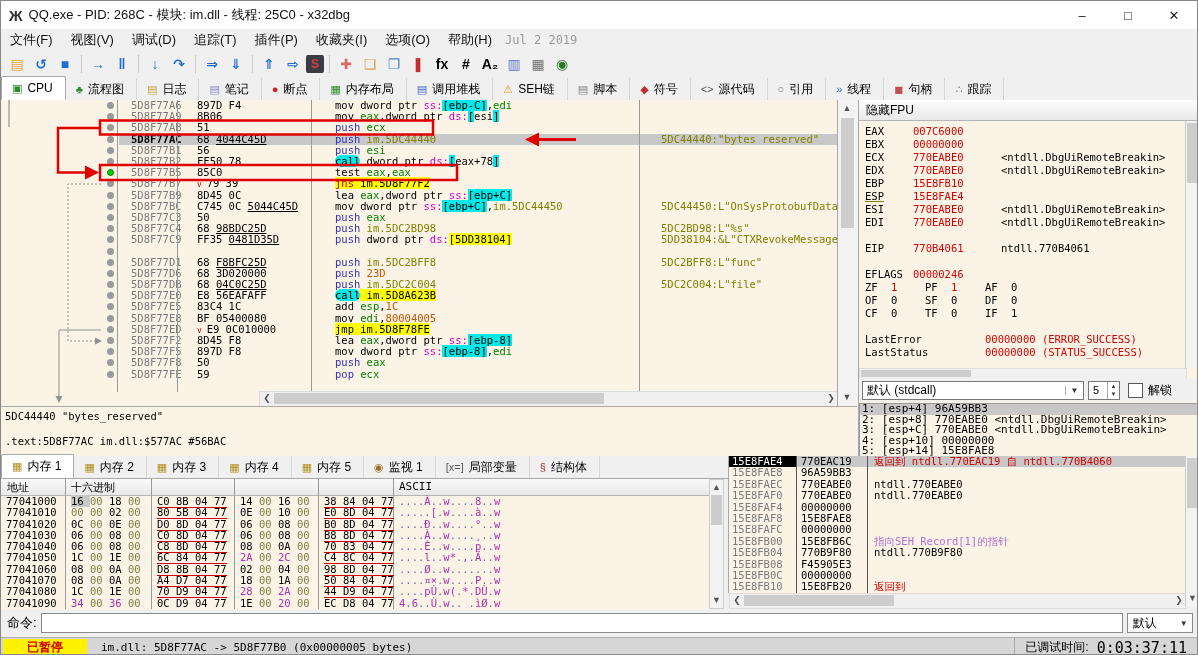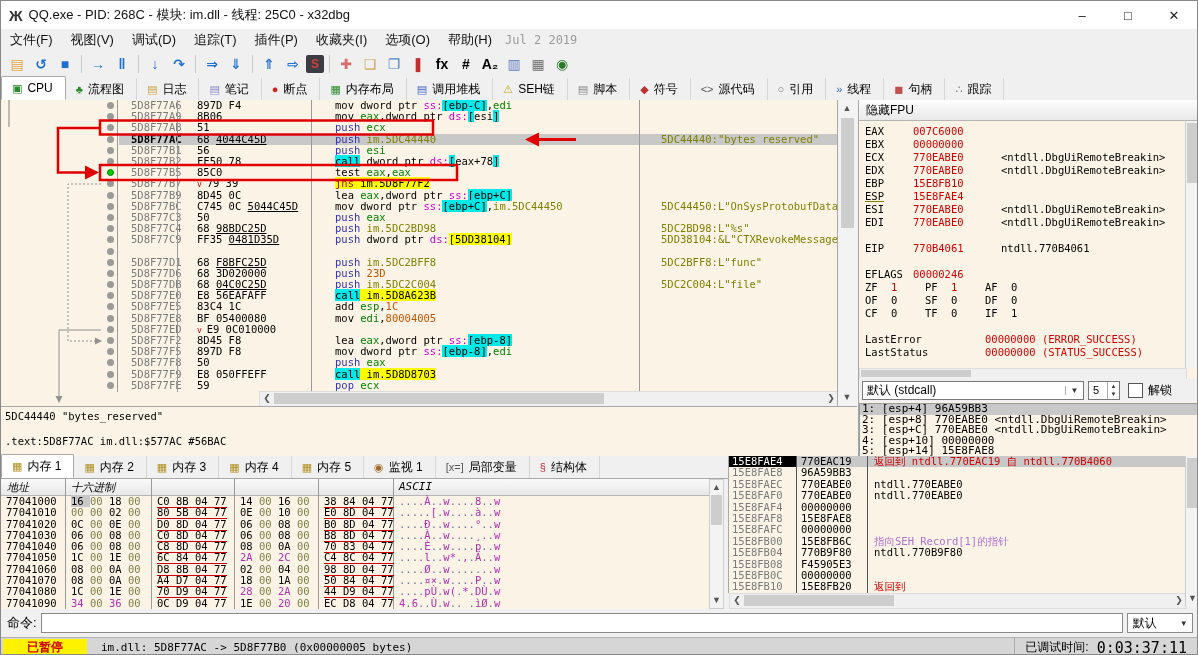--- a/index.html
+++ b/index.html
@@ -41,21 +41,21 @@
   .bytes{width:132px;flex:none;padding-left:8px;color:#000;}
   .ins{width:326px;flex:none;padding-left:6px;}
   .cmt{flex:1;color:#808000;overflow:hidden;}
   .tk-t,.tk-m{color:#000;}
   .tk-p{color:#3333bb;}
   .tk-r{color:#008000;}
   .tk-s{color:#cc00cc;}
   .tk-n{color:#c25400;}
   .tk-a{color:#808000;}
   .tk-u{color:#000;text-decoration:underline;}
-  .tk-c{background:#00e8e8;color:#000;}
+  .tk-c{background:#00e8e8;color:#000;border-radius:6px;}
   .tk-b{background:#00e8e8;color:#000;}
   .tk-jr{background:#ffff00;color:#c00000;}
   .tk-jy{background:#ffff00;color:#000;}
   .tk-yt{background:#ffff00;color:#000;}
   .tk-v{color:#c00000;font-size:8px;}
   #dis-anno{position:absolute;left:0;top:0;pointer-events:none;}
   
   .sb{position:absolute;background:#f0f0f0;}
   .sb .thumb{position:absolute;background:#cdcdcd;}
   .sb .arr{position:absolute;color:#555;font-size:9px;line-height:13px;text-align:center;}
@@ -93,21 +93,21 @@
   #cclabel{font-size:12px;margin-left:5px;}
   
   #argbox{position:absolute;left:858px;top:402px;width:338px;height:53px;background:#fbf4e6;border:1px solid #9a9a9a;font-size:11px;line-height:10.6px;white-space:pre;overflow:hidden;}
   .arow{display:flex;padding-left:2px;}
   .arow.sel{background:#c8c8c8;}
   
   #btabs{position:absolute;left:0;top:455px;width:727px;height:23px;background:#f0f0f0;display:flex;align-items:flex-end;border-bottom:1px solid #a8a8a8;box-sizing:border-box;}
   
   #dump{position:absolute;left:0;top:478px;width:708px;height:130px;background:#fbf4e6;overflow:hidden;}
   #dumphead{position:absolute;left:0;top:0;width:100%;height:16px;background:linear-gradient(#fafafa,#e8e8e8);border-bottom:1px solid #b5b5b5;font-size:11px;}
-  #dumphead span{position:absolute;top:1px;font-style:italic;}
+  #dumphead span{position:absolute;top:1px;}
   .dvline{position:absolute;top:0;width:1px;height:130px;background:#9a9a9a;}
   #dumprows{position:absolute;left:0;top:17px;width:100%;}
   .mrow{position:relative;height:11.3px;line-height:11.3px;font-size:10.5px;white-space:pre;}
   .maddr{position:absolute;left:5px;color:#000;}
   .mq{position:absolute;}
   .masc{position:absolute;left:398px;}
   .b-ptr{color:#000;border-bottom:1px solid #d00000;}
   .b-zero{color:#7e7e46;}
   .b-asc{color:#b030b0;}
   .b-pl{color:#000;}
@@ -274,25 +274,24 @@
         <div class="drow mono"><div class="gut"></div><div class="dotc"><span class="dot"></span></div><div class="dmain"><span class="addr">5D8F77C3</span><span class="bytes"><span class="tk-t mono">50</span></span><span class="ins"><span class="tk-p mono">push </span><span class="tk-r mono">eax</span></span><span class="cmt"></span></div></div>
         <div class="drow mono"><div class="gut"></div><div class="dotc"><span class="dot"></span></div><div class="dmain"><span class="addr">5D8F77C4</span><span class="bytes"><span class="tk-t mono">68 </span><span class="tk-u mono">98BDC25D</span></span><span class="ins"><span class="tk-p mono">push </span><span class="tk-a mono">im.5DC2BD98</span></span><span class="cmt">5DC2BD98:L"%s"</span></div></div>
         <div class="drow mono"><div class="gut"></div><div class="dotc"><span class="dot"></span></div><div class="dmain"><span class="addr">5D8F77C9</span><span class="bytes"><span class="tk-t mono">FF35 </span><span class="tk-u mono">0481D35D</span></span><span class="ins"><span class="tk-p mono">push </span><span class="tk-t mono">dword ptr </span><span class="tk-s mono">ds:</span><span class="tk-yt mono">[5DD38104]</span></span><span class="cmt">5DD38104:&amp;L"CTXRevokeMessages</span></div></div>
         <div class="drow mono"><div class="gut"></div><div class="dotc"><span class="dot"></span></div></div>
         <div class="drow mono"><div class="gut"></div><div class="dotc"><span class="dot"></span></div><div class="dmain"><span class="addr">5D8F77D1</span><span class="bytes"><span class="tk-t mono">68 </span><span class="tk-u mono">F8BFC25D</span></span><span class="ins"><span class="tk-p mono">push </span><span class="tk-a mono">im.5DC2BFF8</span></span><span class="cmt">5DC2BFF8:L"func"</span></div></div>
         <div class="drow mono"><div class="gut"></div><div class="dotc"><span class="dot"></span></div><div class="dmain"><span class="addr">5D8F77D6</span><span class="bytes"><span class="tk-t mono">68 3D020000</span></span><span class="ins"><span class="tk-p mono">push </span><span class="tk-n mono">23D</span></span><span class="cmt"></span></div></div>
         <div class="drow mono"><div class="gut"></div><div class="dotc"><span class="dot"></span></div><div class="dmain"><span class="addr">5D8F77DB</span><span class="bytes"><span class="tk-t mono">68 </span><span class="tk-u mono">04C0C25D</span></span><span class="ins"><span class="tk-p mono">push </span><span class="tk-a mono">im.5DC2C004</span></span><span class="cmt">5DC2C004:L"file"</span></div></div>
         <div class="drow mono"><div class="gut"></div><div class="dotc"><span class="dot"></span></div><div class="dmain"><span class="addr">5D8F77E0</span><span class="bytes"><span class="tk-t mono">E8 56EAFAFF</span></span><span class="ins"><span class="tk-c mono">call</span><span class="tk-yt mono"> im.5D8A623B</span></span><span class="cmt"></span></div></div>
         <div class="drow mono"><div class="gut"></div><div class="dotc"><span class="dot"></span></div><div class="dmain"><span class="addr">5D8F77E5</span><span class="bytes"><span class="tk-t mono">83C4 1C</span></span><span class="ins"><span class="tk-m mono">add </span><span class="tk-r mono">esp</span><span class="tk-t mono">,</span><span class="tk-n mono">1C</span></span><span class="cmt"></span></div></div>
         <div class="drow mono"><div class="gut"></div><div class="dotc"><span class="dot"></span></div><div class="dmain"><span class="addr">5D8F77E8</span><span class="bytes"><span class="tk-t mono">BF 05400080</span></span><span class="ins"><span class="tk-m mono">mov </span><span class="tk-r mono">edi</span><span class="tk-t mono">,</span><span class="tk-n mono">80004005</span></span><span class="cmt"></span></div></div>
-        <div class="drow mono"><div class="gut"></div><div class="dotc"><span class="dot"></span></div><div class="dmain"><span class="addr">5D8F77ED</span><span class="bytes"><span class="tk-v mono">v </span><span class="tk-t mono">E9 0C010000</span></span><span class="cmt"></span></div></div>
+        <div class="drow mono"><div class="gut"></div><div class="dotc"><span class="dot"></span></div><div class="dmain"><span class="addr">5D8F77ED</span><span class="bytes"><span class="tk-v mono">v </span><span class="tk-t mono">E9 0C010000</span></span><span class="ins"><span class="tk-jy mono">jmp </span><span class="tk-yt mono">im.5D8F78FE</span></span><span class="cmt"></span></div></div>
         <div class="drow mono"><div class="gut"></div><div class="dotc"><span class="dot"></span></div><div class="dmain"><span class="addr">5D8F77F2</span><span class="bytes"><span class="tk-t mono">8D45 F8</span></span><span class="ins"><span class="tk-m mono">lea </span><span class="tk-r mono">eax</span><span class="tk-t mono">,dword ptr </span><span class="tk-s mono">ss:</span><span class="tk-b mono">[ebp-8]</span></span><span class="cmt"></span></div></div>
         <div class="drow mono"><div class="gut"></div><div class="dotc"><span class="dot"></span></div><div class="dmain"><span class="addr">5D8F77F5</span><span class="bytes"><span class="tk-t mono">897D F8</span></span><span class="ins"><span class="tk-m mono">mov </span><span class="tk-t mono">dword ptr </span><span class="tk-s mono">ss:</span><span class="tk-b mono">[ebp-8]</span><span class="tk-t mono">,</span><span class="tk-r mono">edi</span></span><span class="cmt"></span></div></div>
         <div class="drow mono"><div class="gut"></div><div class="dotc"><span class="dot"></span></div><div class="dmain"><span class="addr">5D8F77F8</span><span class="bytes"><span class="tk-t mono">50</span></span><span class="ins"><span class="tk-p mono">push </span><span class="tk-r mono">eax</span></span><span class="cmt"></span></div></div>
-        <div class="drow mono"><div class="gut"></div><div class="dotc"><span class="dot"></span></div><div class="dmain"><span class="addr">5D8F77F9</span><span class="bytes"><span class="tk-t mono">E8 050FFEFF</span></span><span class="ins"><span class="tk-c mono">call</span><span class="tk-yt mono"> im.5D8D8703</span></span><span class="cmt"></span></div></div>
         <div class="drow mono"><div class="gut"></div><div class="dotc"><span class="dot"></span></div><div class="dmain"><span class="addr">5D8F77FE</span><span class="bytes"><span class="tk-t mono">59</span></span><span class="ins"><span class="tk-p mono">pop </span><span class="tk-r mono">ecx</span></span><span class="cmt"></span></div></div>
       </div>
     <div class="vline" style="left:116px;"></div>
     <div class="vline" style="left:176px;"></div>
     <div class="vline" style="left:310px;"></div>
     <div class="vline" style="left:638px;"></div>
     <svg id="dis-anno" width="836" height="306">
       <line x1="8" y1="0" x2="8" y2="27" stroke="#808080" stroke-width="1"></line>
       <polyline points="100,84 67,84 67,241 94,241" fill="none" stroke="#909090" stroke-width="1" stroke-dasharray="2,2"></polyline>
       <polygon points="101,241 94,237.5 94,244.5" fill="#909090"></polygon>

